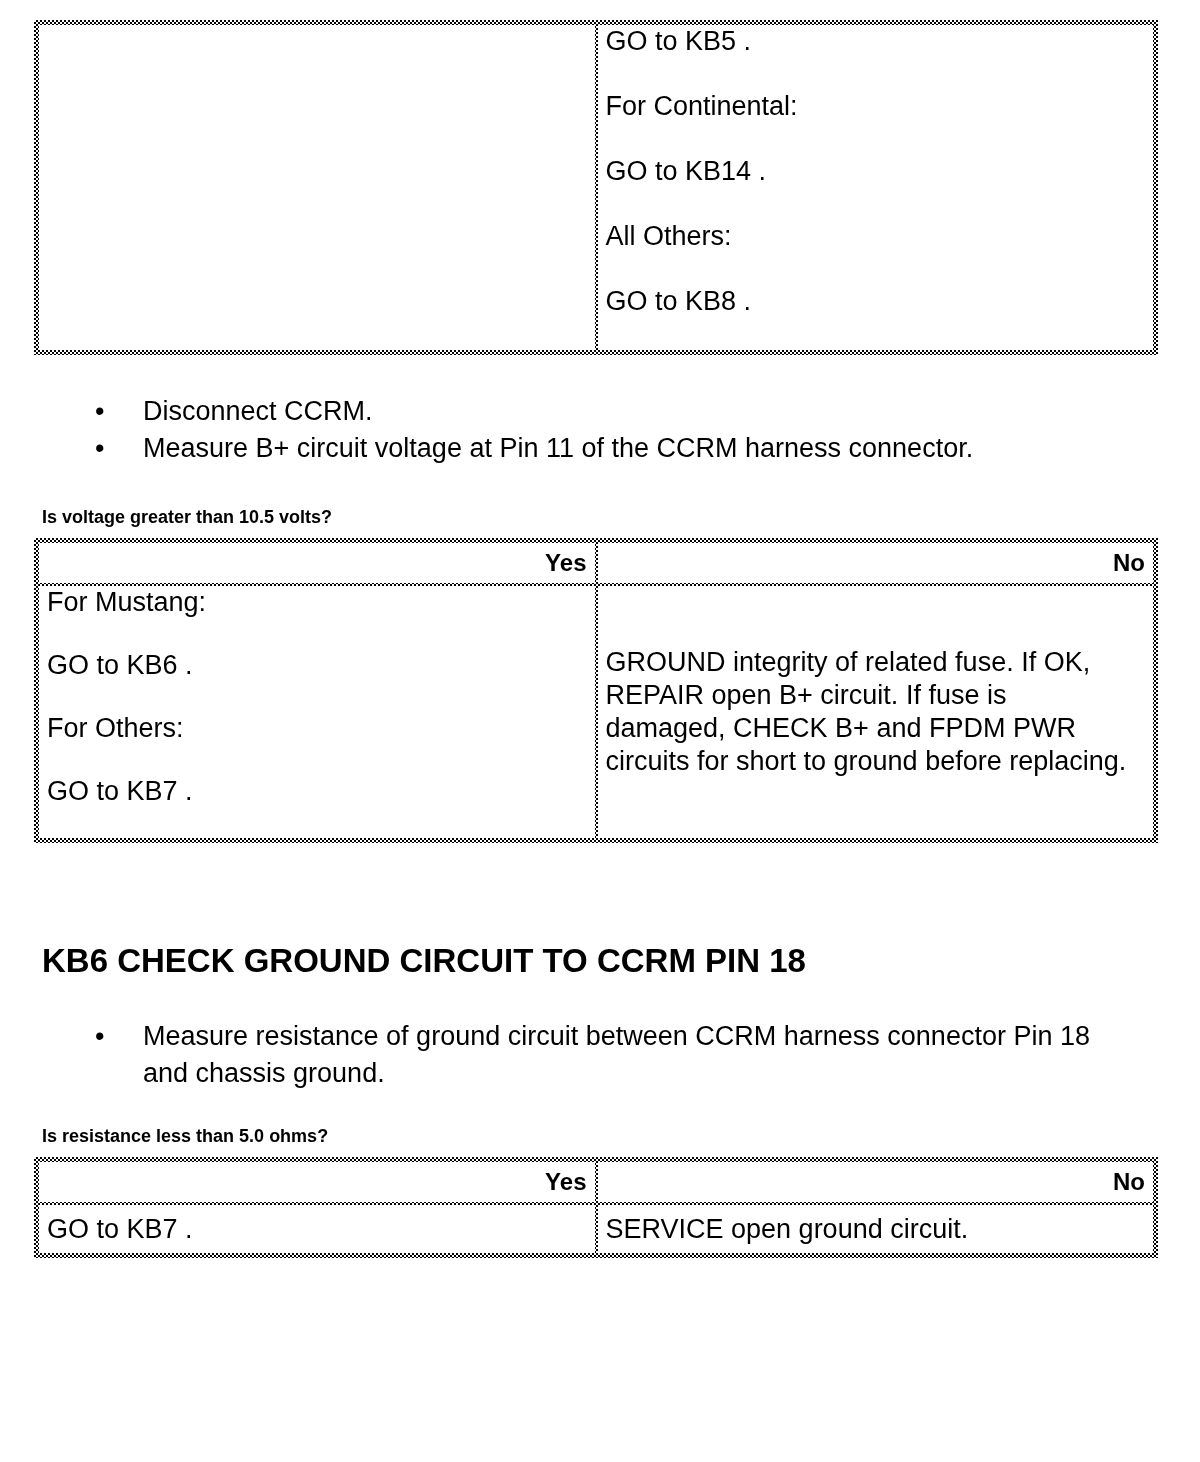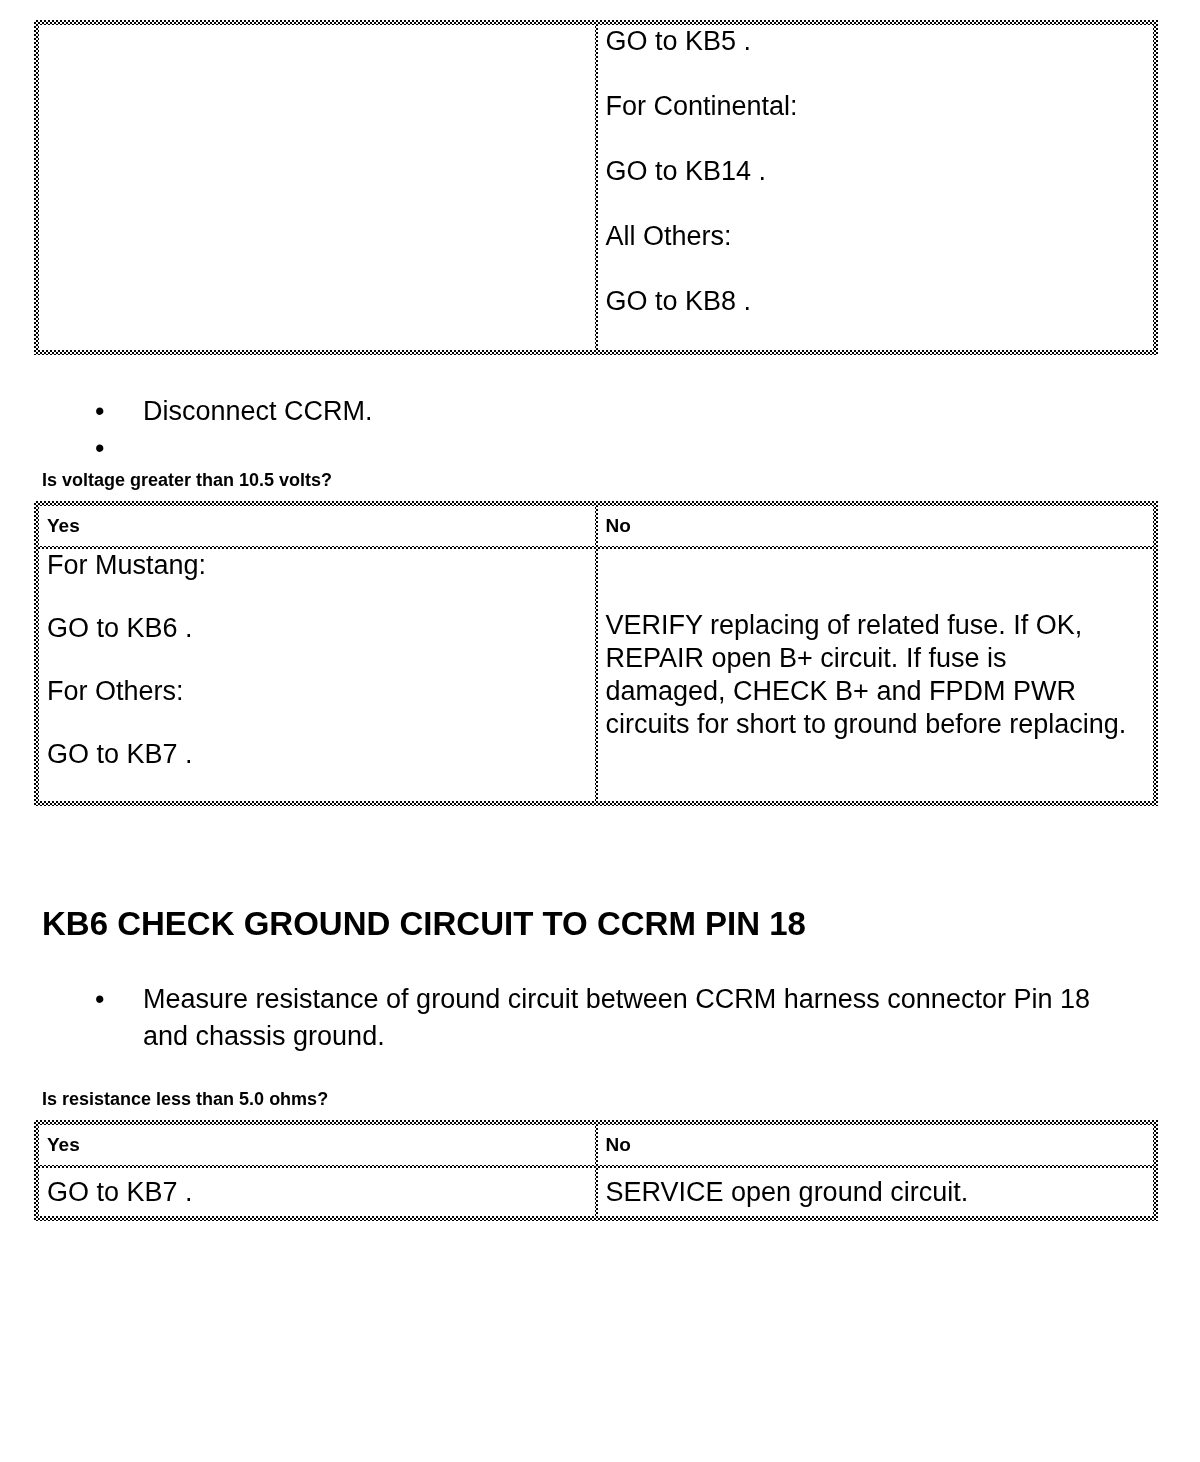--- a/index.html
+++ b/index.html
@@ -28,23 +28,23 @@
   }
   .grid th, .grid td {
     background: #fff;
     padding: 0 8px;
     text-align: left;
   }
   .grid th {
     width: 50%;
     height: 40px;
     vertical-align: middle;
-    text-align: left;
+    text-align: right;
     font-weight: bold;
-    font-size: 19px;
+    font-size: 24px;
   }
 
   
   .top-cell { height: 290px; vertical-align: top; padding-top: 38px; }
   .cellp { margin: 0 0 32px; line-height: 33px; }
   .cellp.b { font-weight: normal; }
 
   h2 {
     font-size: 33px;
     line-height: 39px;
@@ -102,41 +102,42 @@
   </div>
 
 
   <ul class="steps">
     <li>
       <span class="blt">•</span>
       <span>Disconnect CCRM.</span>
     </li>
     <li>
       <span class="blt">•</span>
+      <span>Measure B+ circuit voltage at Pin 11 of the CCRM harness connector.</span>
     </li>
   </ul>
 
   <p class="question">Is voltage greater than 10.5 volts?</p>
 
   <div class="dither tblgap">
     <table class="grid">
       <tbody>
           <tr>
         <th>Yes</th>
         <th>No</th>
       </tr>
       <tr>
         <td class="kb5-yes">
           <p class="cellp b">For Mustang:</p>
           <p class="cellp">GO to KB6 .</p>
           <p class="cellp b">For Others:</p>
           <p class="cellp">GO to KB7 .</p>
         </td>
         <td class="kb5-no">
-          <div class="line">VERIFY replacing of related fuse. If OK,</div>
+          <div class="line">GROUND integrity of related fuse. If OK,</div>
           <div class="line">REPAIR open B+ circuit. If fuse is</div>
           <div class="line">damaged, CHECK B+ and FPDM PWR</div>
           <div class="line">circuits for short to ground before replacing.</div>
         </td>
       </tr>
     </tbody>
       </table>
   </div>
 
   <h2>KB6 CHECK GROUND CIRCUIT TO CCRM PIN 18</h2>

